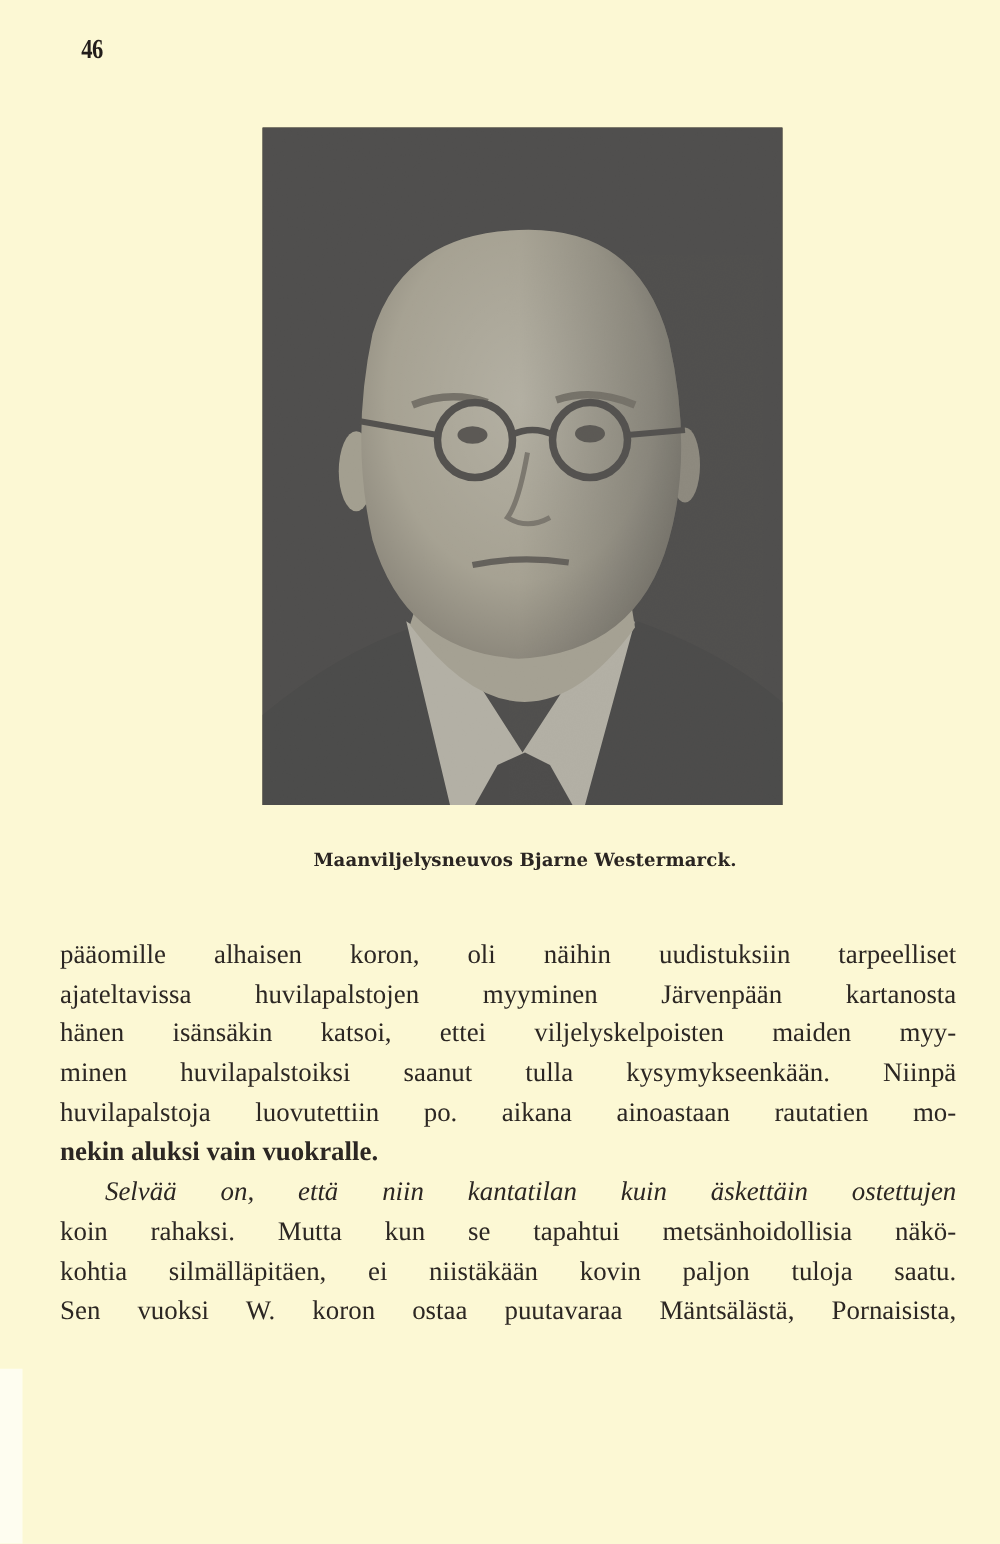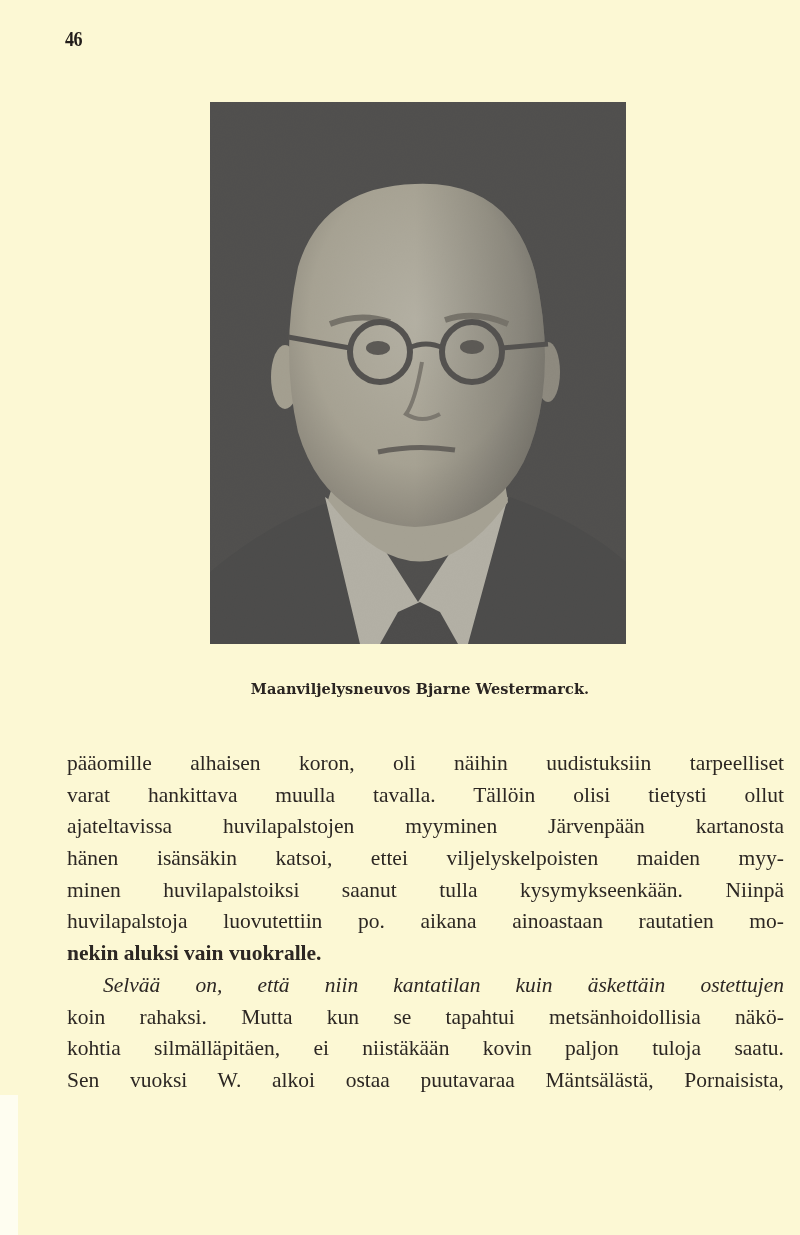--- a/index.html
+++ b/index.html
@@ -56,21 +56,21 @@
       top: 680px;
       text-align: center;
       font-family: "DejaVu Serif", serif;
       font-weight: bold;
       font-size: 14.5px;
       color: #2a2522;
       letter-spacing: 0.1px;
     }
     .body-text {
       position: absolute;
-      left: 67px;
+      left: 48px;
       top: 748px;
       width: 717px;
     }
     .line {
       height: 31.7px;
       line-height: 31.7px;
       font-family: "Liberation Serif", serif;
       font-size: 21.5px;
       white-space: nowrap;
       text-align: justify;
@@ -146,23 +146,22 @@
 
     <path d="M168 350 Q205 342 245 348" stroke="#4d463a" stroke-width="5" fill="none"></path>
     <rect x="0" y="0" width="416" height="542" fill="#808080" filter="url(#grain)" opacity="0.5"></rect>
   </svg>
 </div>
 
 <div class="caption">Maanviljelysneuvos Bjarne Westermarck.</div>
 
 <div class="body-text">
   <div class="line">pääomille alhaisen koron, oli näihin uudistuksiin tarpeelliset</div>
-  <div class="line">varat hankittava muulla tavalla. Tällöin olisi tietysti ollut</div>
   <div class="line">ajateltavissa huvilapalstojen myyminen Järvenpään kartanosta</div>
   <div class="line">hänen isänsäkin katsoi, ettei viljelyskelpoisten maiden myy-</div>
   <div class="line">minen huvilapalstoiksi saanut tulla kysymykseenkään. Niinpä</div>
   <div class="line">huvilapalstoja luovutettiin po. aikana ainoastaan rautatien mo-</div>
   <div class="line last">nekin aluksi vain vuokralle.</div>
   <div class="line indent">Selvää on, että niin kantatilan kuin äskettäin ostettujen</div>
   <div class="line">koin rahaksi. Mutta kun se tapahtui metsänhoidollisia näkö-</div>
   <div class="line">kohtia silmälläpitäen, ei niistäkään kovin paljon tuloja saatu.</div>
-  <div class="line">Sen vuoksi W. alkoi ostaa puutavaraa Mäntsälästä, Pornaisista,</div>
+  <div class="line">Sen vuoksi W. koron ostaa puutavaraa Mäntsälästä, Pornaisista,</div>
 </div>
 
 </body></html>

